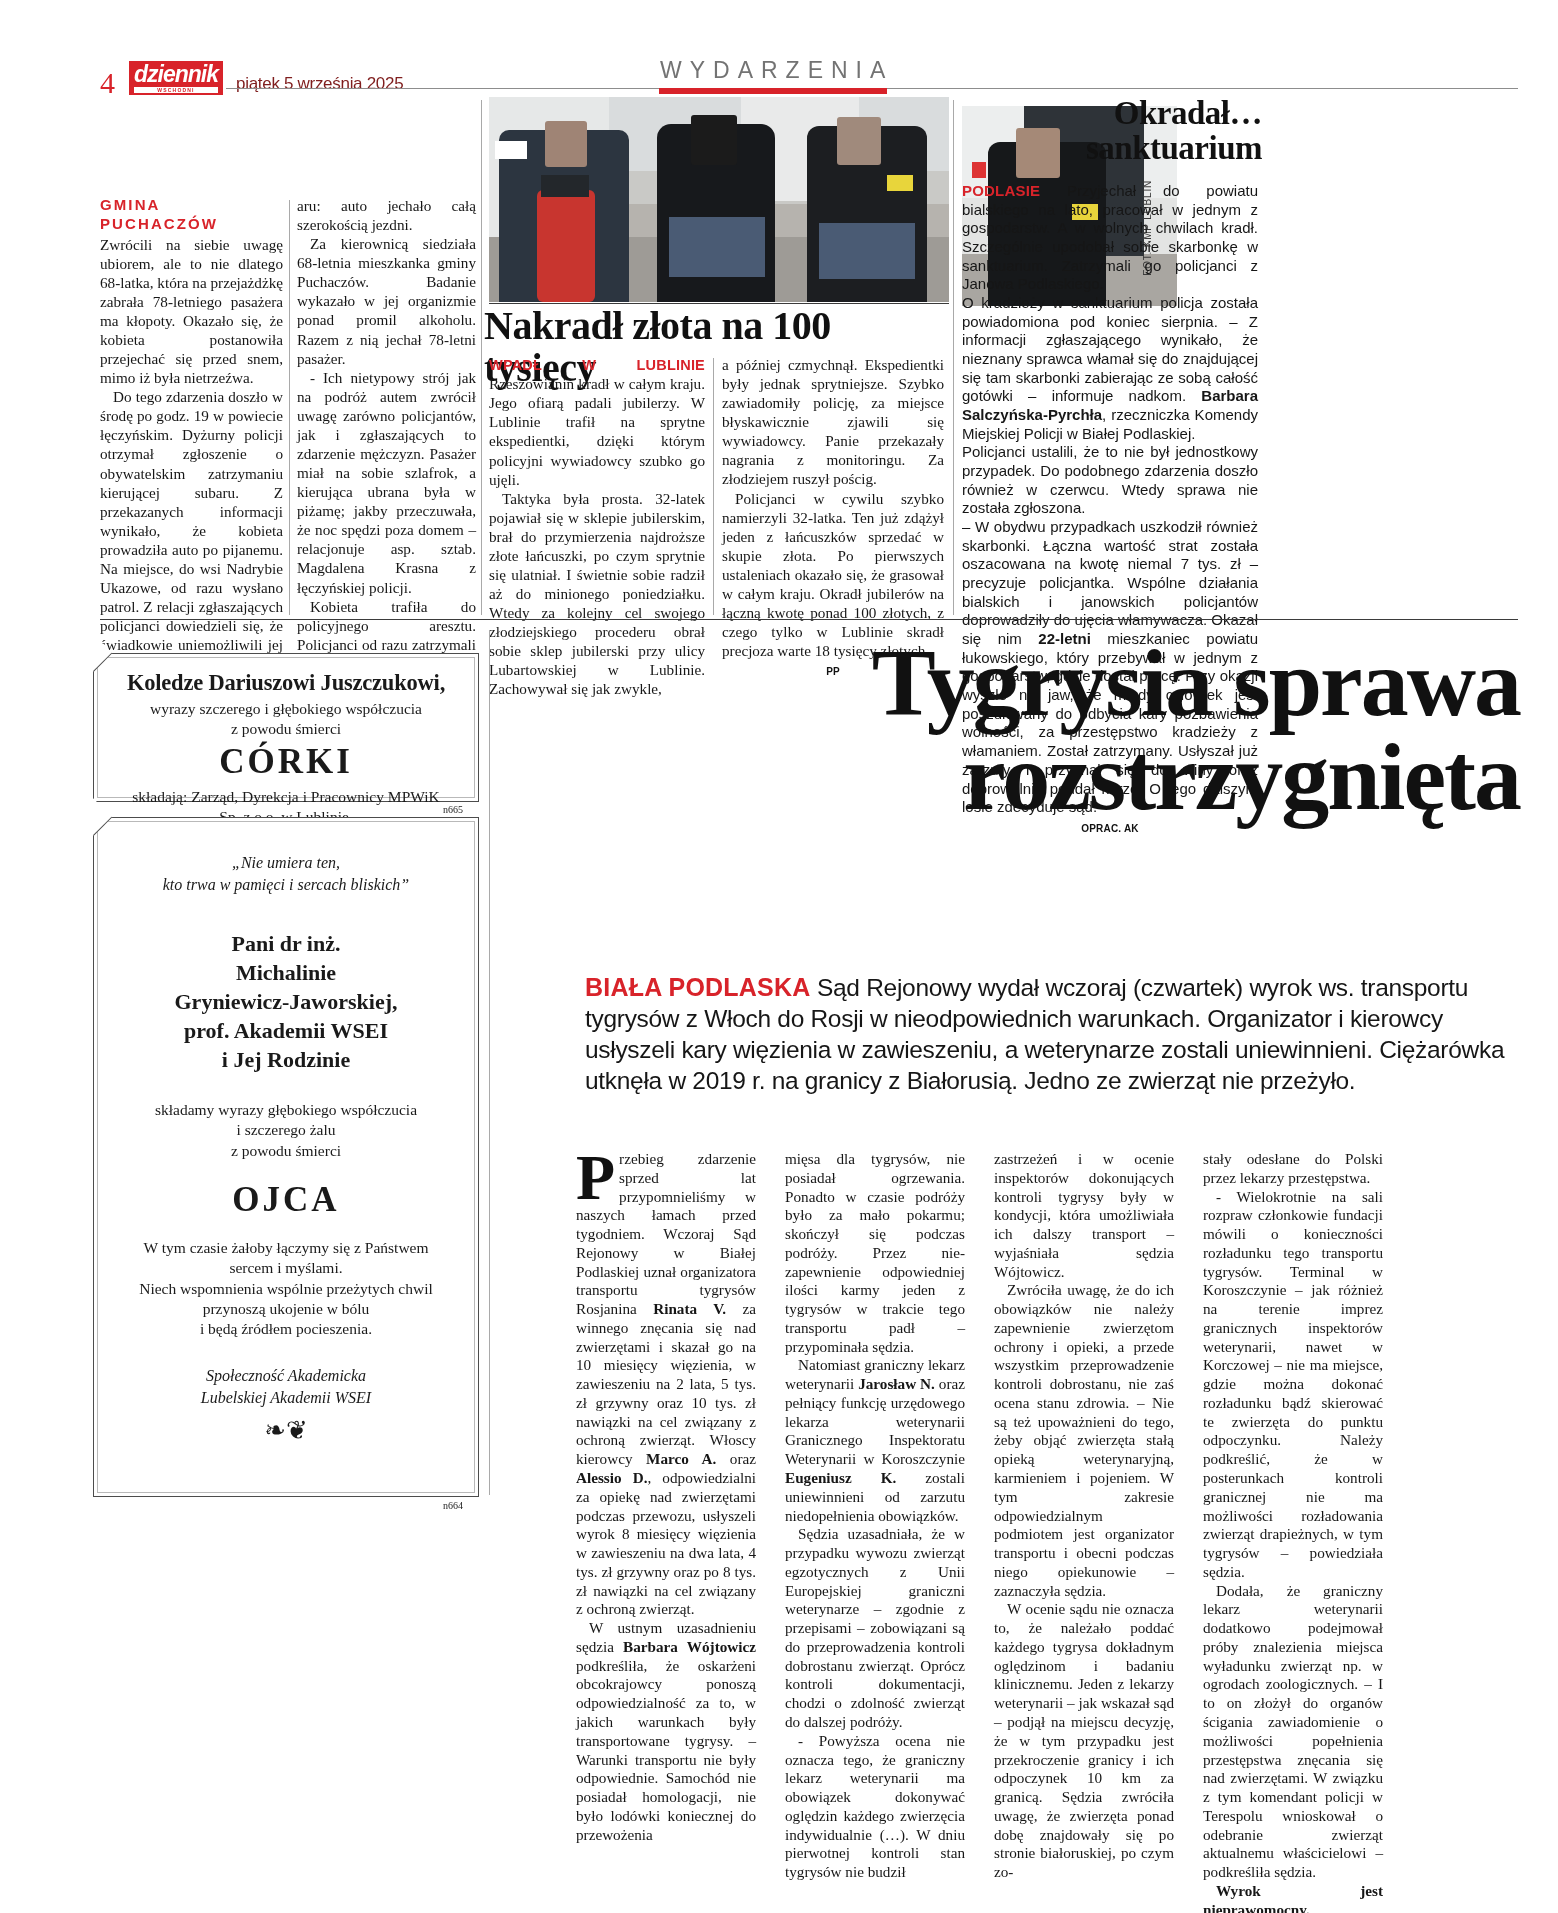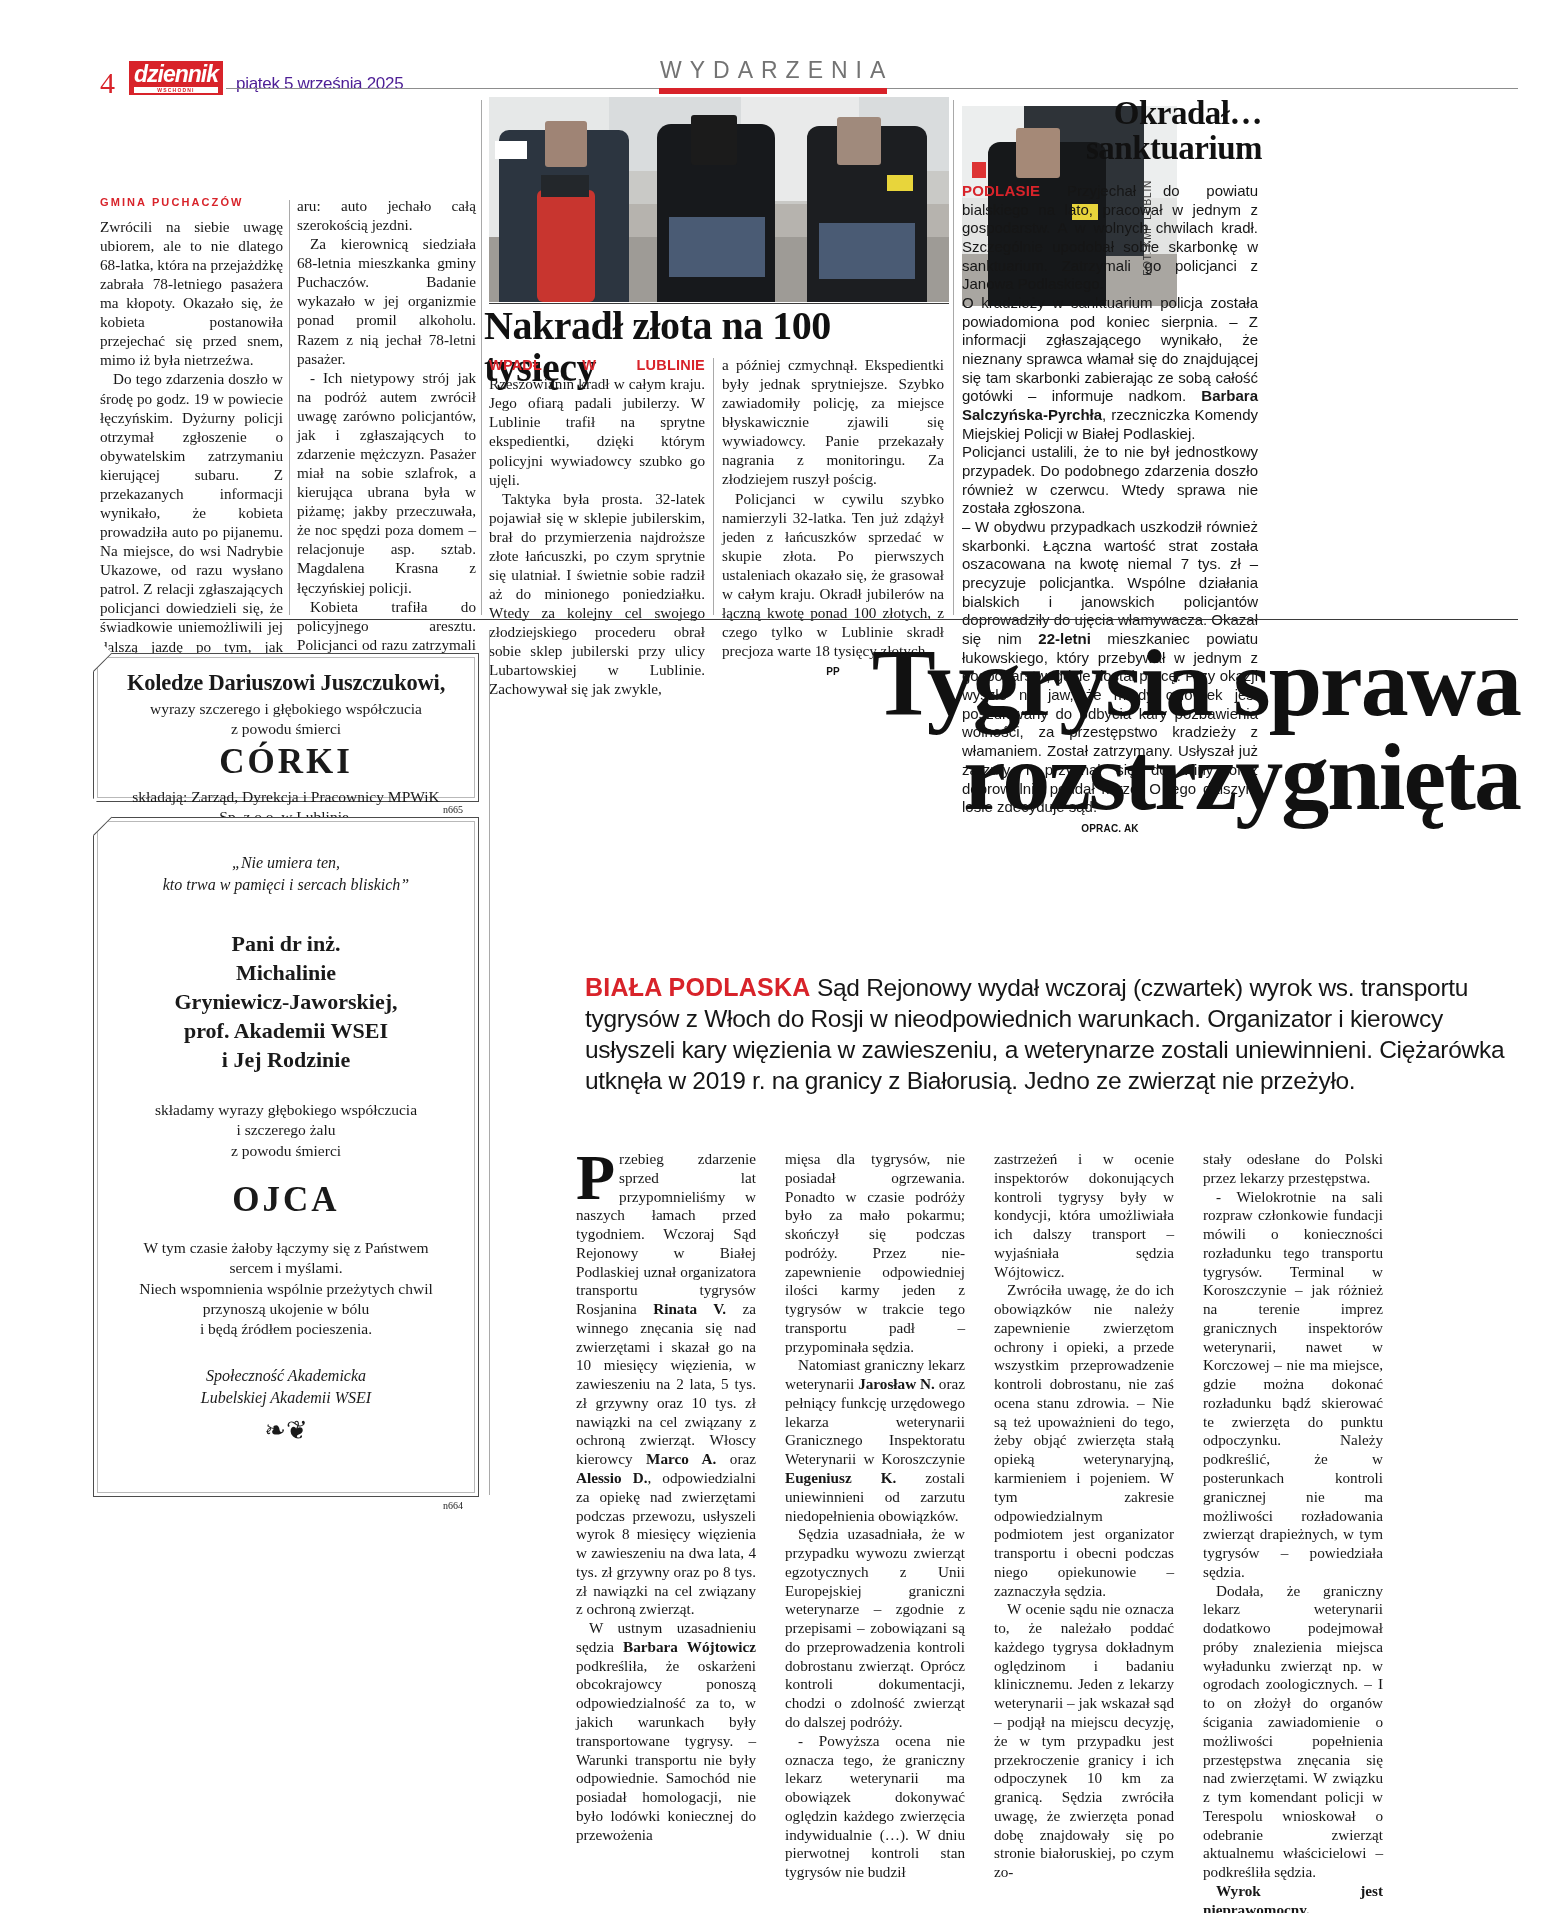--- a/index.html
+++ b/index.html
@@ -26,21 +26,21 @@
     background:#d8232a;color:#ffffff;font-family:"Liberation Sans",sans-serif;
     font-weight:bold;font-style:italic;font-size:23px;letter-spacing:-1px;
     padding:1px 5px 2px 5px;line-height:1.05;position:relative;top:-1px;
   }
   .logo .sub{
     display:block;font-size:5px;letter-spacing:1.2px;font-style:normal;
     font-weight:bold;text-align:center;background:#ffffff;color:#d8232a;
     margin-top:0px;line-height:1.3;
   }
   .issue-date{
-    font-family:"Liberation Sans",sans-serif;font-size:17px;color:#4c1d95;
+    font-family:"Liberation Sans",sans-serif;font-size:17px;color:#7f1d1d;
     margin-left:13px;position:relative;top:-2px;letter-spacing:-0.3px;
   }
   .masthead-rule{
     position:absolute;left:226px;top:88px;width:1292px;height:1px;background:#8d8d8d;
   }
   .section-title{
     position:absolute;left:660px;top:57px;
     font-family:"Liberation Sans",sans-serif;
     font-size:23px;letter-spacing:8px;color:#737373;font-weight:400;
   }
@@ -74,21 +74,21 @@
   .vrule{position:absolute;background:#a9a9a9;width:1px;}
   .hrule{position:absolute;background:#3b3b3b;height:1px;}
 
   
   #art1-head{
     position:absolute;left:100px;top:100px;width:375px;
     font-size:41px;line-height:1.08;
   }
   #art1-c1{position:absolute;left:100px;top:196px;width:183px;height:420px;}
   #art1-c2{position:absolute;left:297px;top:196px;width:179px;height:420px;}
-  #art1-kicker{font-size:11px;letter-spacing:2.1px;display:block;margin-bottom:7px;}
+  #art1-kicker{font-size:15px;letter-spacing:2.1px;display:block;margin-bottom:1px;}
 
   
   .photo{position:absolute;overflow:hidden;background:#cfd2d4;}
   #photo1{left:489px;top:97px;width:460px;height:205px;}
   #photo1 .bg{position:absolute;inset:0;background:
       linear-gradient(#d9dcdd 0 36%, #c9c9c6 36% 52%, #b6b3ae 52% 100%);}
   .figure{position:absolute;bottom:0;}
   .f-head{position:absolute;border-radius:3px;}
   .credit-v{
     position:absolute;font-family:"Liberation Sans",sans-serif;font-size:10px;

